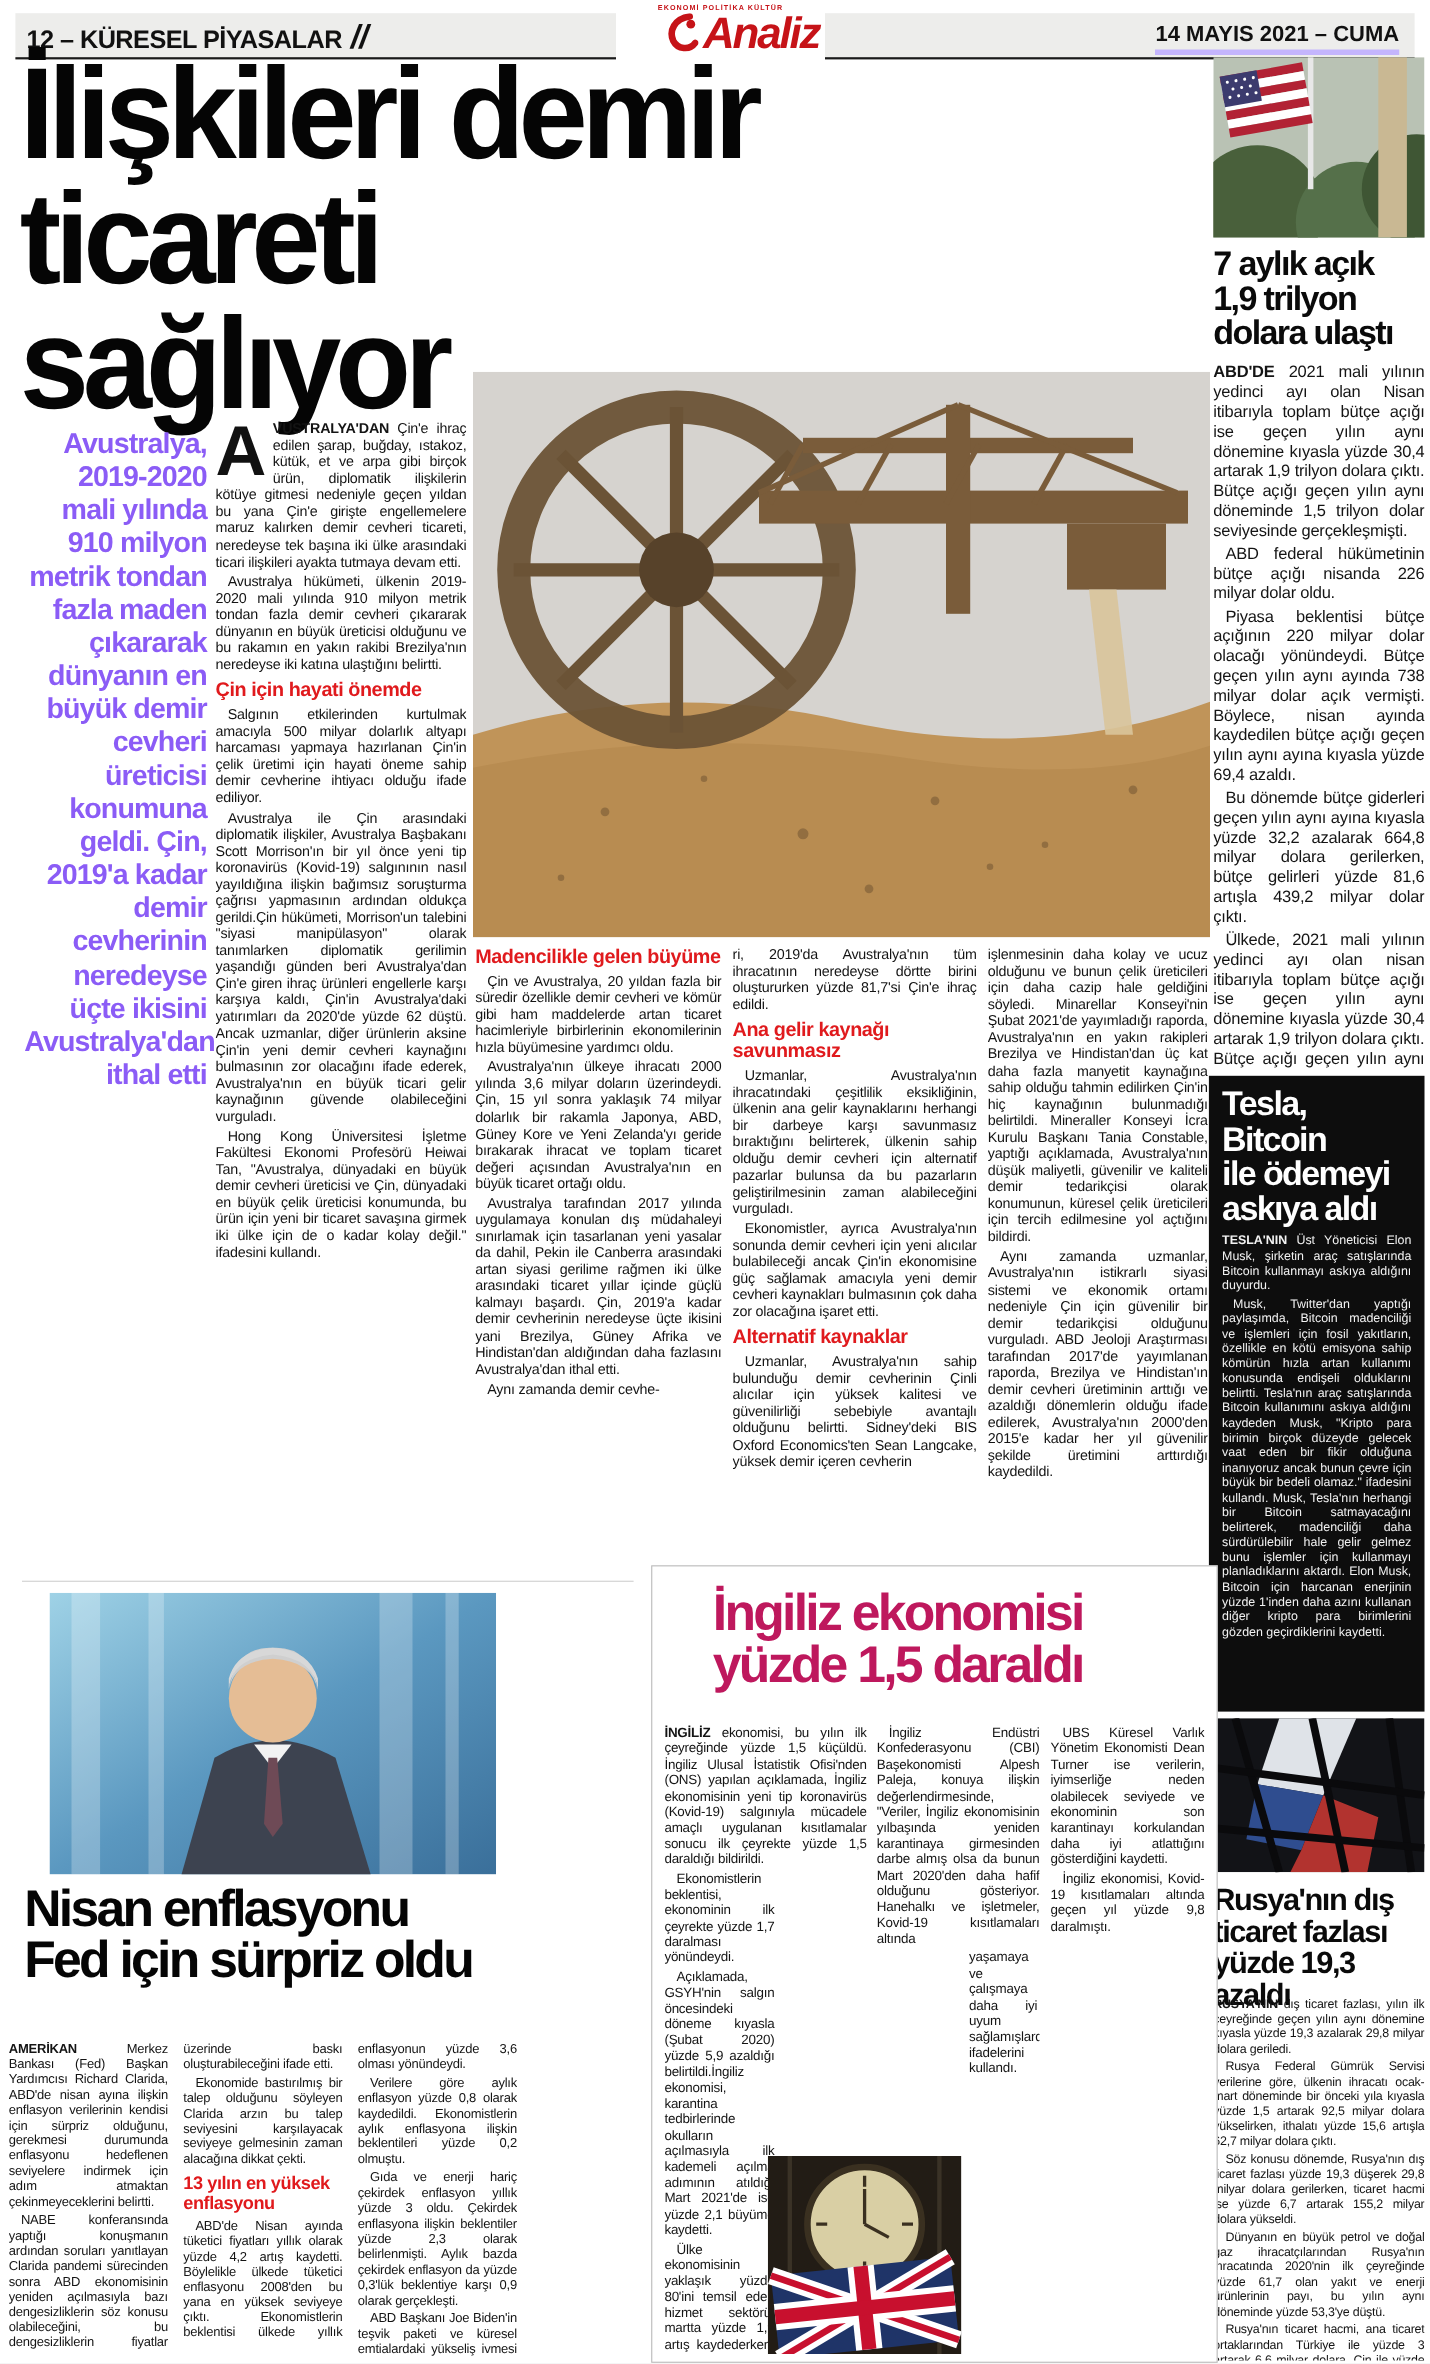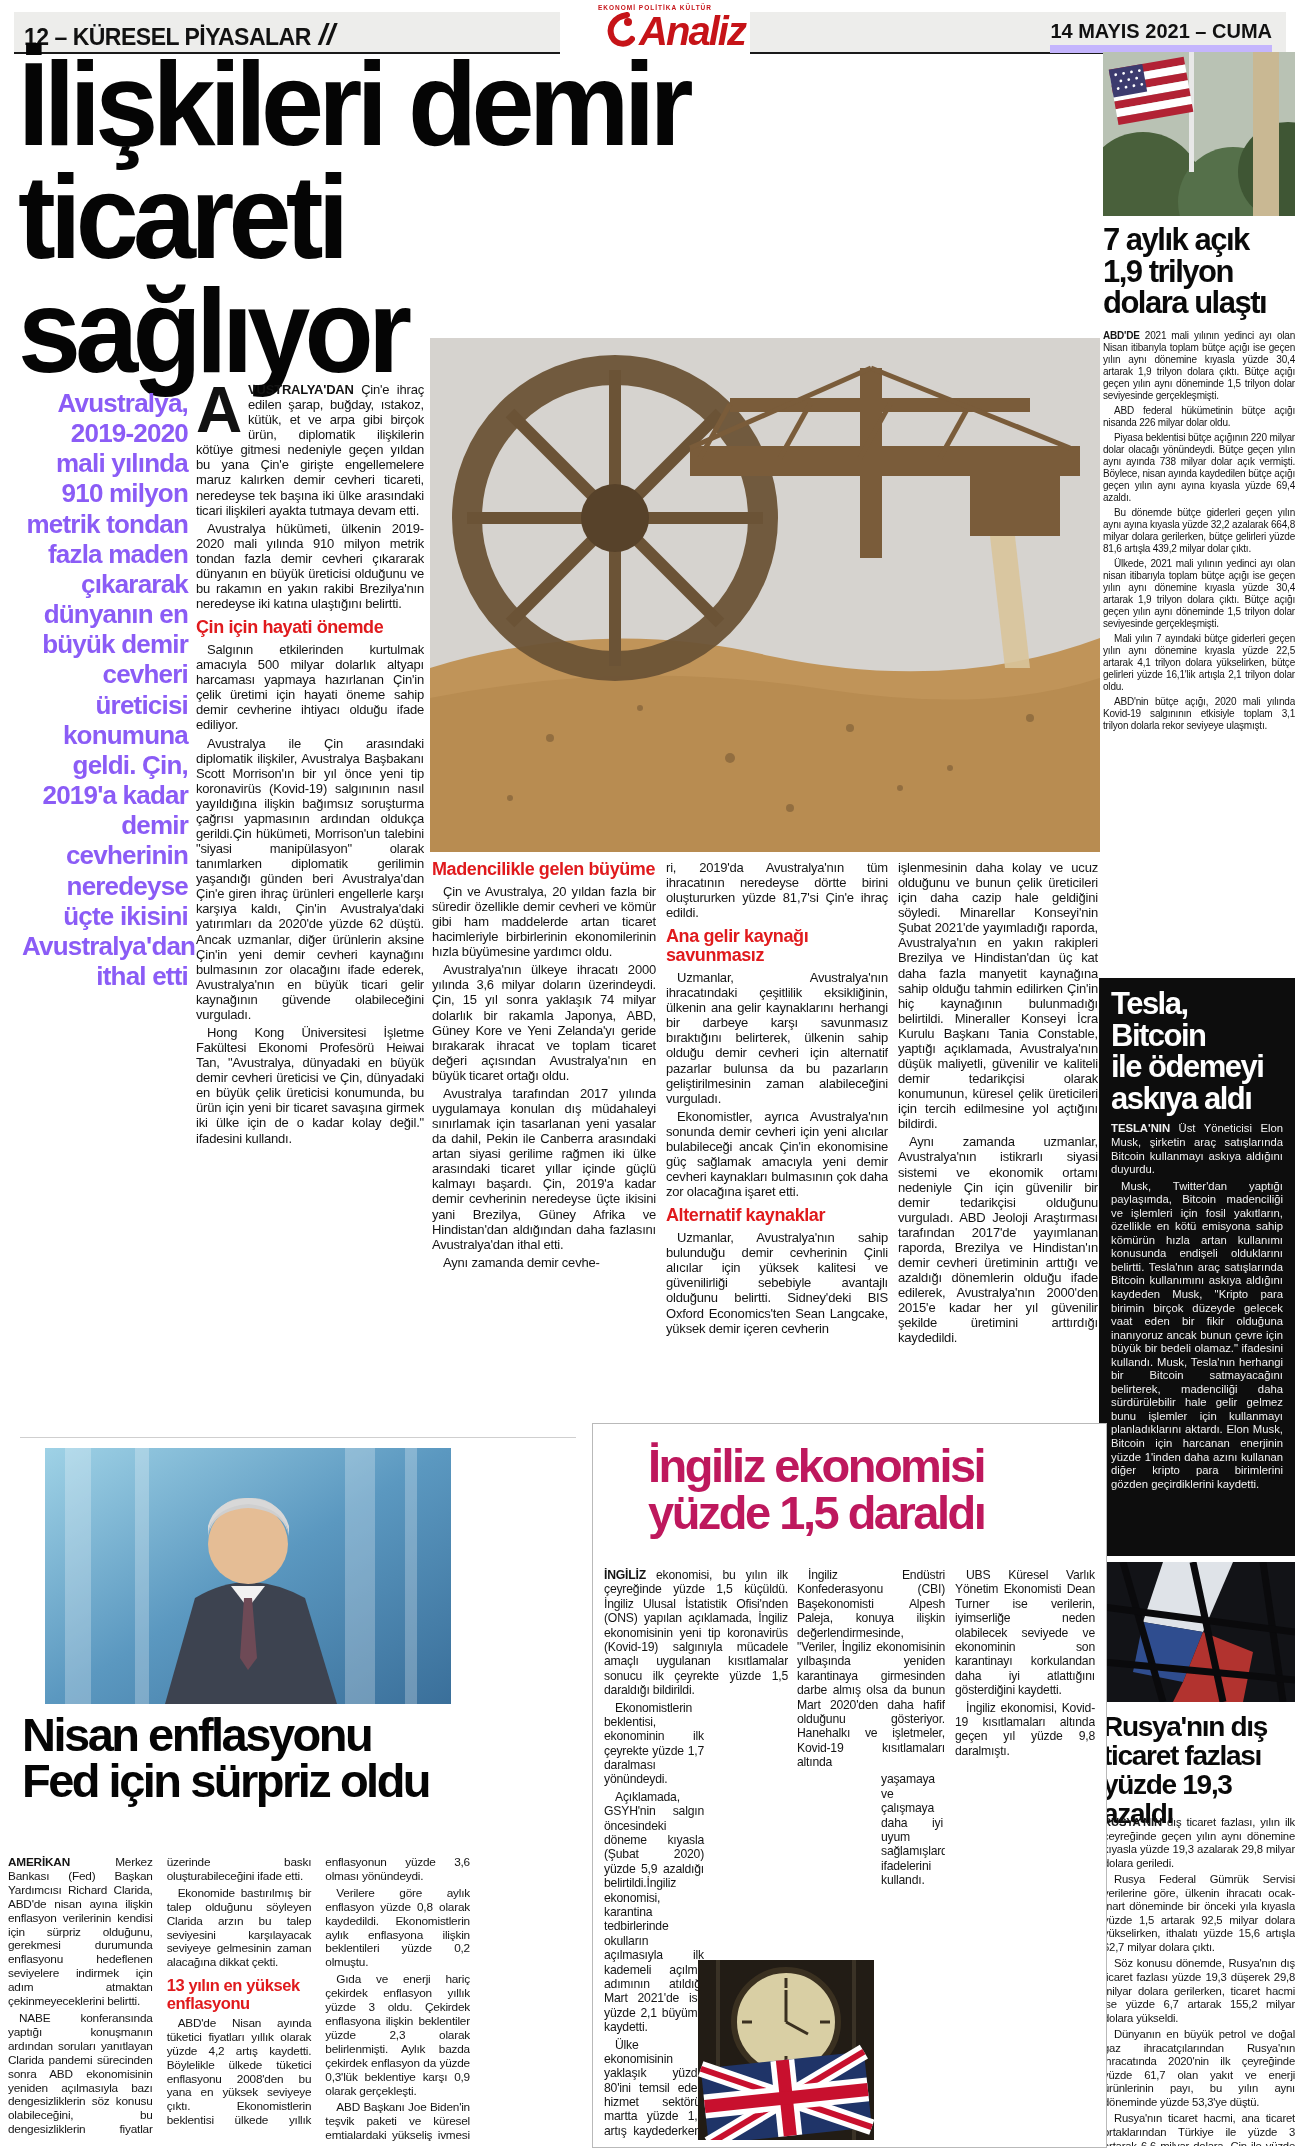--- a/index.html
+++ b/index.html
@@ -7,21 +7,21 @@
         font-family:"Liberation Sans",sans-serif;color:#1a1a1a;}
   .abs{position:absolute;}
   
   .hdr-band{left:14px;top:12px;width:1272px;height:40px;background:#ededeb;border-bottom:2px solid #1a1a1a;}
   .hdr-left{left:24px;top:18px;font-size:23px;font-weight:bold;letter-spacing:-0.5px;color:#111;}
   .hdr-slashes{font-style:italic;font-weight:900;font-size:30px;margin-left:8px;}
   .logo-wrap{left:560px;top:4px;width:190px;height:54px;background:#fff;text-align:center;}
   .logo-tagline{font-size:6.5px;color:#c61318;font-weight:bold;letter-spacing:1px;}
   .logo-row{display:flex;align-items:center;justify-content:center;gap:4px;padding-left:40px;}
   .logo-text{font-size:40px;line-height:40px;font-weight:900;font-style:italic;color:#c61318;letter-spacing:-2px;}
-  .hdr-date{right:28px;top:20px;font-size:20px;font-weight:bold;color:#111;border-bottom:8px solid #c4b5fd;padding-bottom:2px;}
+  .hdr-date{right:28px;top:20px;font-size:20px;font-weight:bold;color:#111;border-bottom:5px solid #c4b5fd;padding-bottom:2px;}
   
   .main-headline{left:18px;top:48px;width:760px;font-size:118px;line-height:0.96;font-weight:900;
                  color:#050505;letter-spacing:-6px;transform:scaleX(.96);transform-origin:left top;}
   
   .lead-in{left:22px;top:388px;width:166px;font-size:26px;line-height:1.16;font-weight:bold;
            color:#8b5cf6;text-align:right;letter-spacing:-0.8px;}
   
   .bodytxt{font-size:13px;line-height:1.16;text-align:justify;color:#141414;letter-spacing:-0.2px;}
   .bodytxt p{margin:0 0 3px 0;}
   .bodytxt p.ind{text-indent:11px;}
@@ -29,21 +29,21 @@
   .lead-word{font-weight:bold;}
   .dropcap{float:left;font-size:64px;line-height:52px;font-weight:bold;margin:2px 6px 0 0;color:#111;}
   .col1{left:196px;top:382px;width:228px;height:1040px;overflow:hidden;}
   .col2{left:432px;top:860px;width:224px;height:562px;overflow:hidden;}
   .col3{left:666px;top:860px;width:222px;height:562px;overflow:hidden;}
   .col4{left:898px;top:860px;width:200px;height:562px;overflow:hidden;}
   .photo-main{left:430px;top:338px;width:670px;height:514px;}
   
   .rail-photo1{left:1103px;top:52px;width:192px;height:164px;}
   .deficit-headline{left:1103px;top:224px;width:192px;font-size:31px;line-height:1.02;font-weight:900;color:#0a0a0a;letter-spacing:-1.5px;}
-  .deficit-body{left:1103px;top:330px;width:192px;height:642px;overflow:hidden;font-size:10px;line-height:1.2;}
+  .deficit-body{left:1103px;top:330px;width:192px;height:642px;overflow:hidden;font-size:15px;line-height:1.2;}
   .tesla-box{left:1099px;top:978px;width:196px;height:578px;background:#0d0d0d;color:#fff;}
   .tesla-inner{position:absolute;left:12px;top:10px;width:172px;}
   .tesla-headline{font-size:31px;line-height:1.02;font-weight:900;letter-spacing:-1.5px;color:#fff;margin-bottom:8px;}
   .tesla-body{font-size:11.3px;line-height:1.2;text-align:justify;color:#f2f2f2;}
   .rail-photo2{left:1103px;top:1562px;width:192px;height:140px;}
   .russia-headline{left:1103px;top:1712px;width:192px;font-size:28px;line-height:1.04;font-weight:900;color:#0a0a0a;letter-spacing:-1.3px;}
   .russia-body{left:1103px;top:1816px;width:192px;height:330px;overflow:hidden;font-size:11.3px;line-height:1.2;}
   
   .fed-photo{left:45px;top:1448px;width:406px;height:256px;}
   .fed-headline{left:22px;top:1712px;width:460px;font-size:47px;line-height:0.98;font-weight:900;color:#050505;letter-spacing:-2.5px;}

